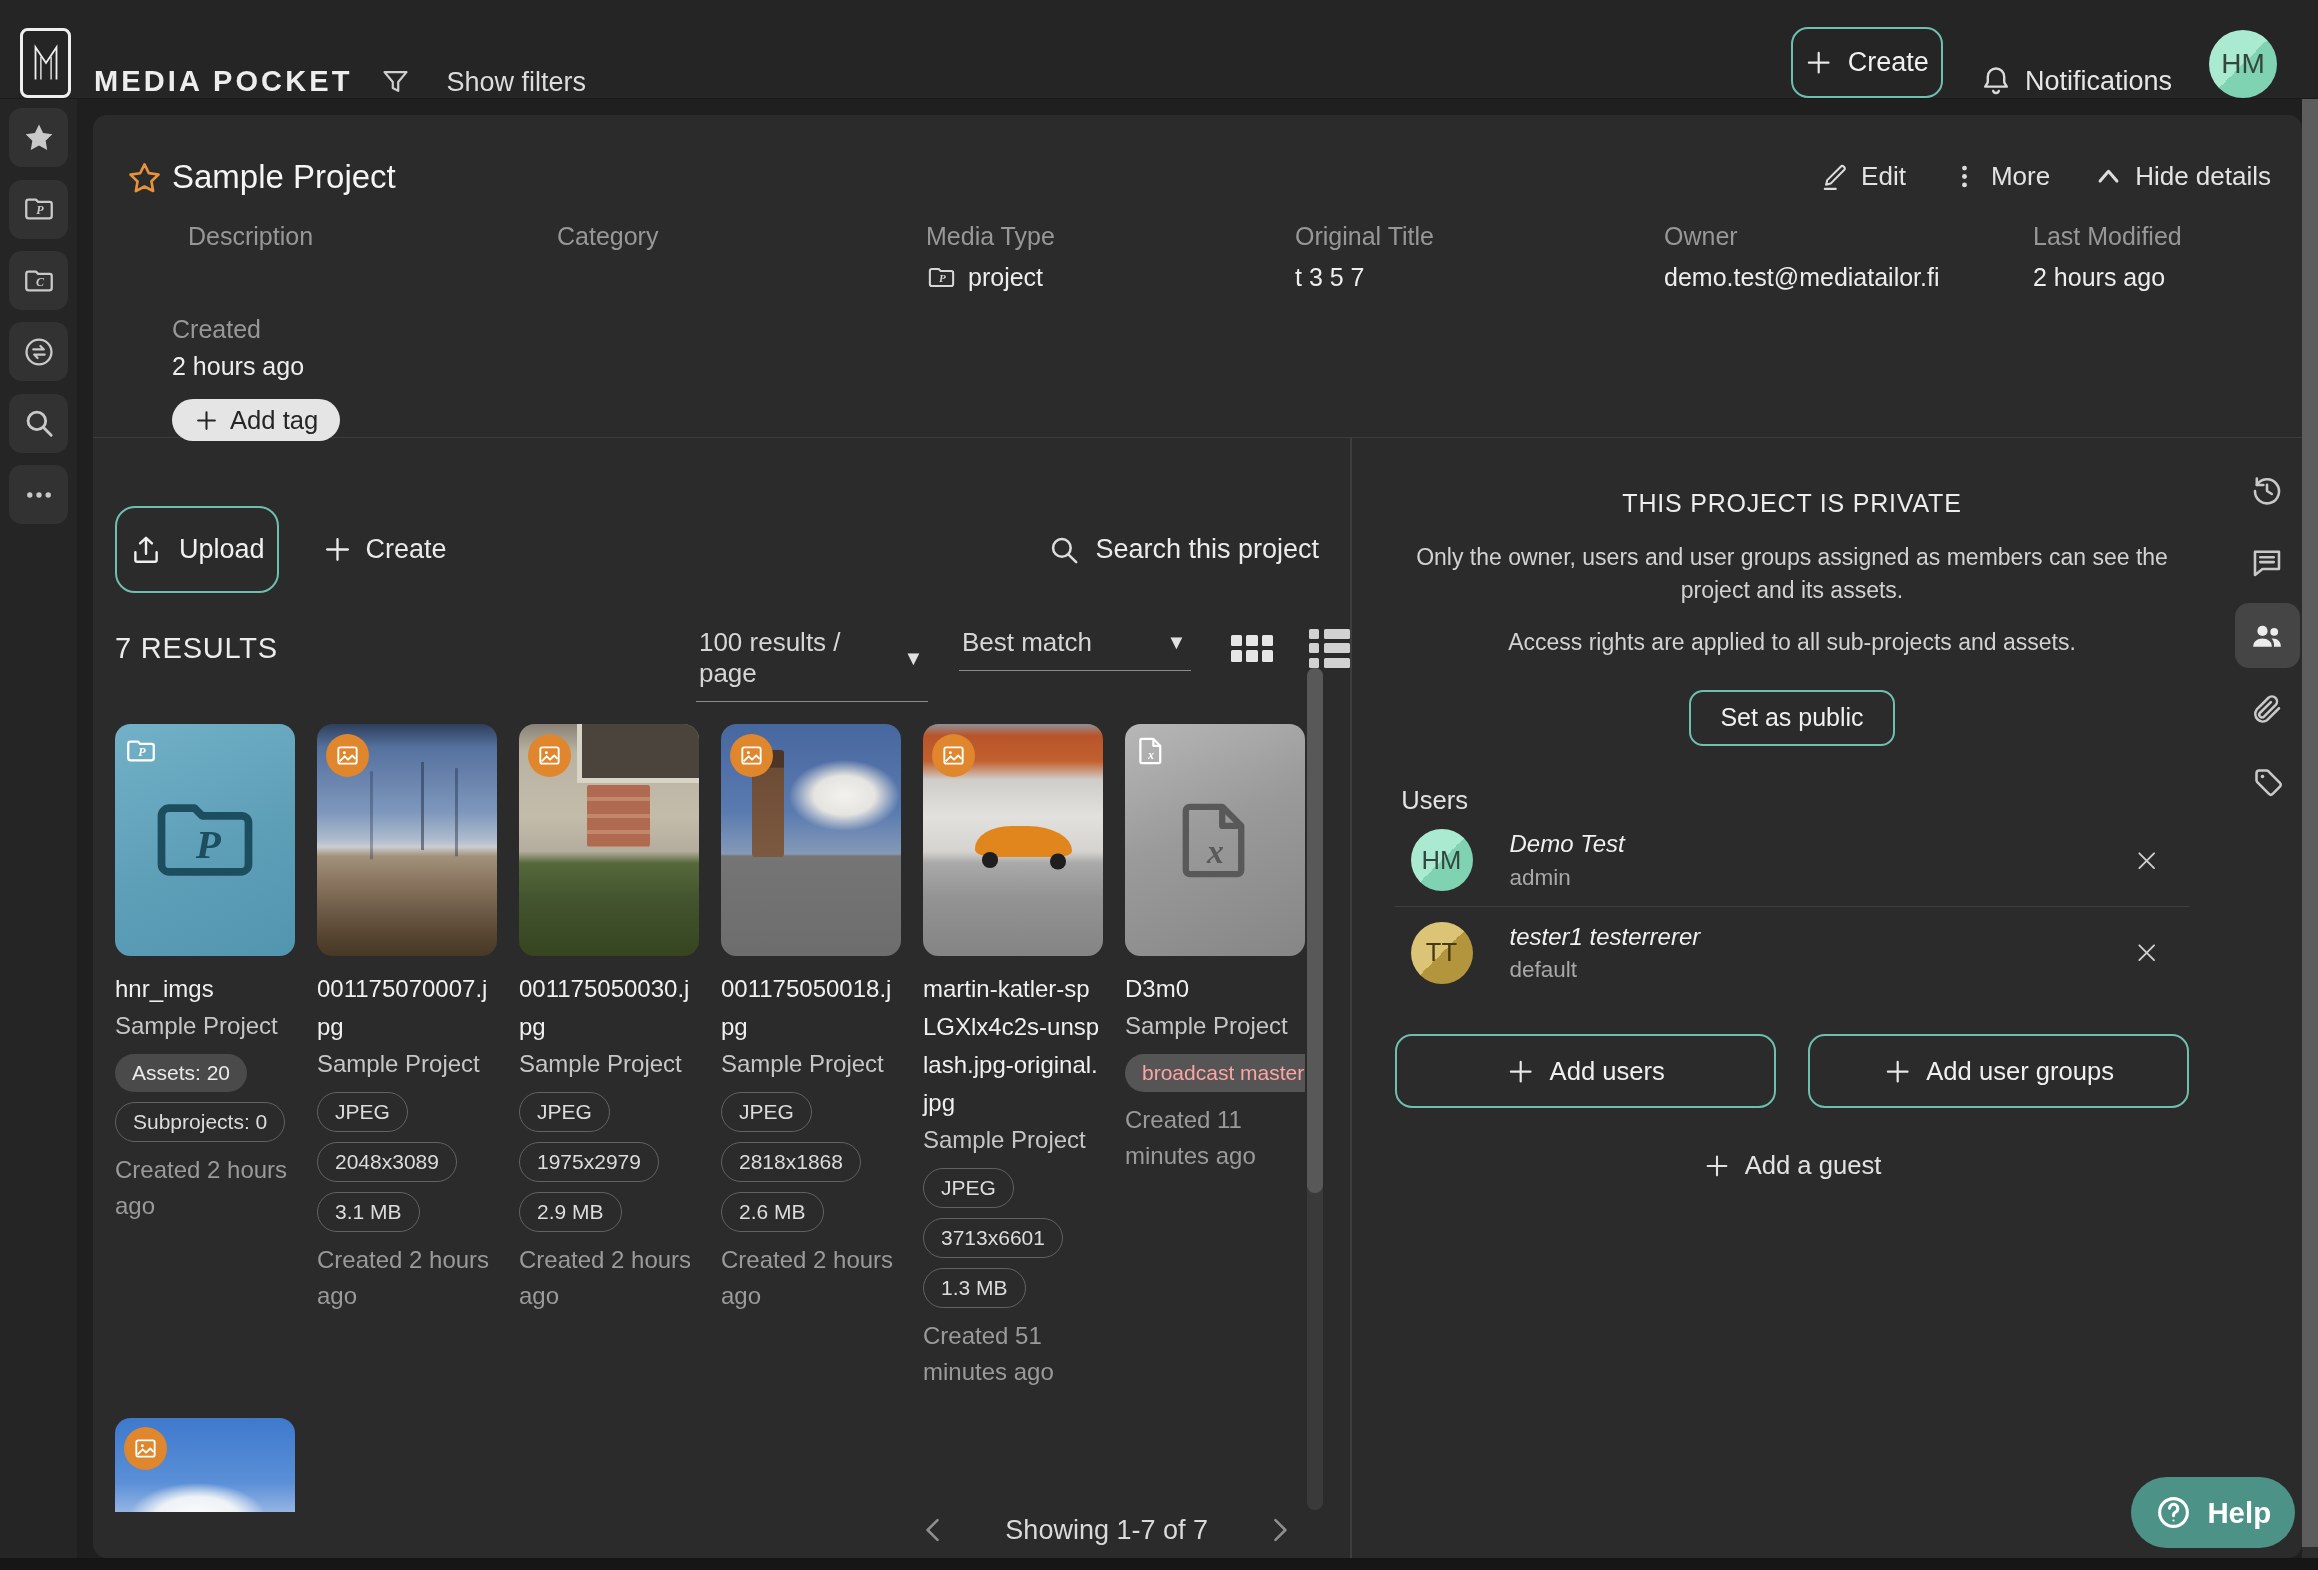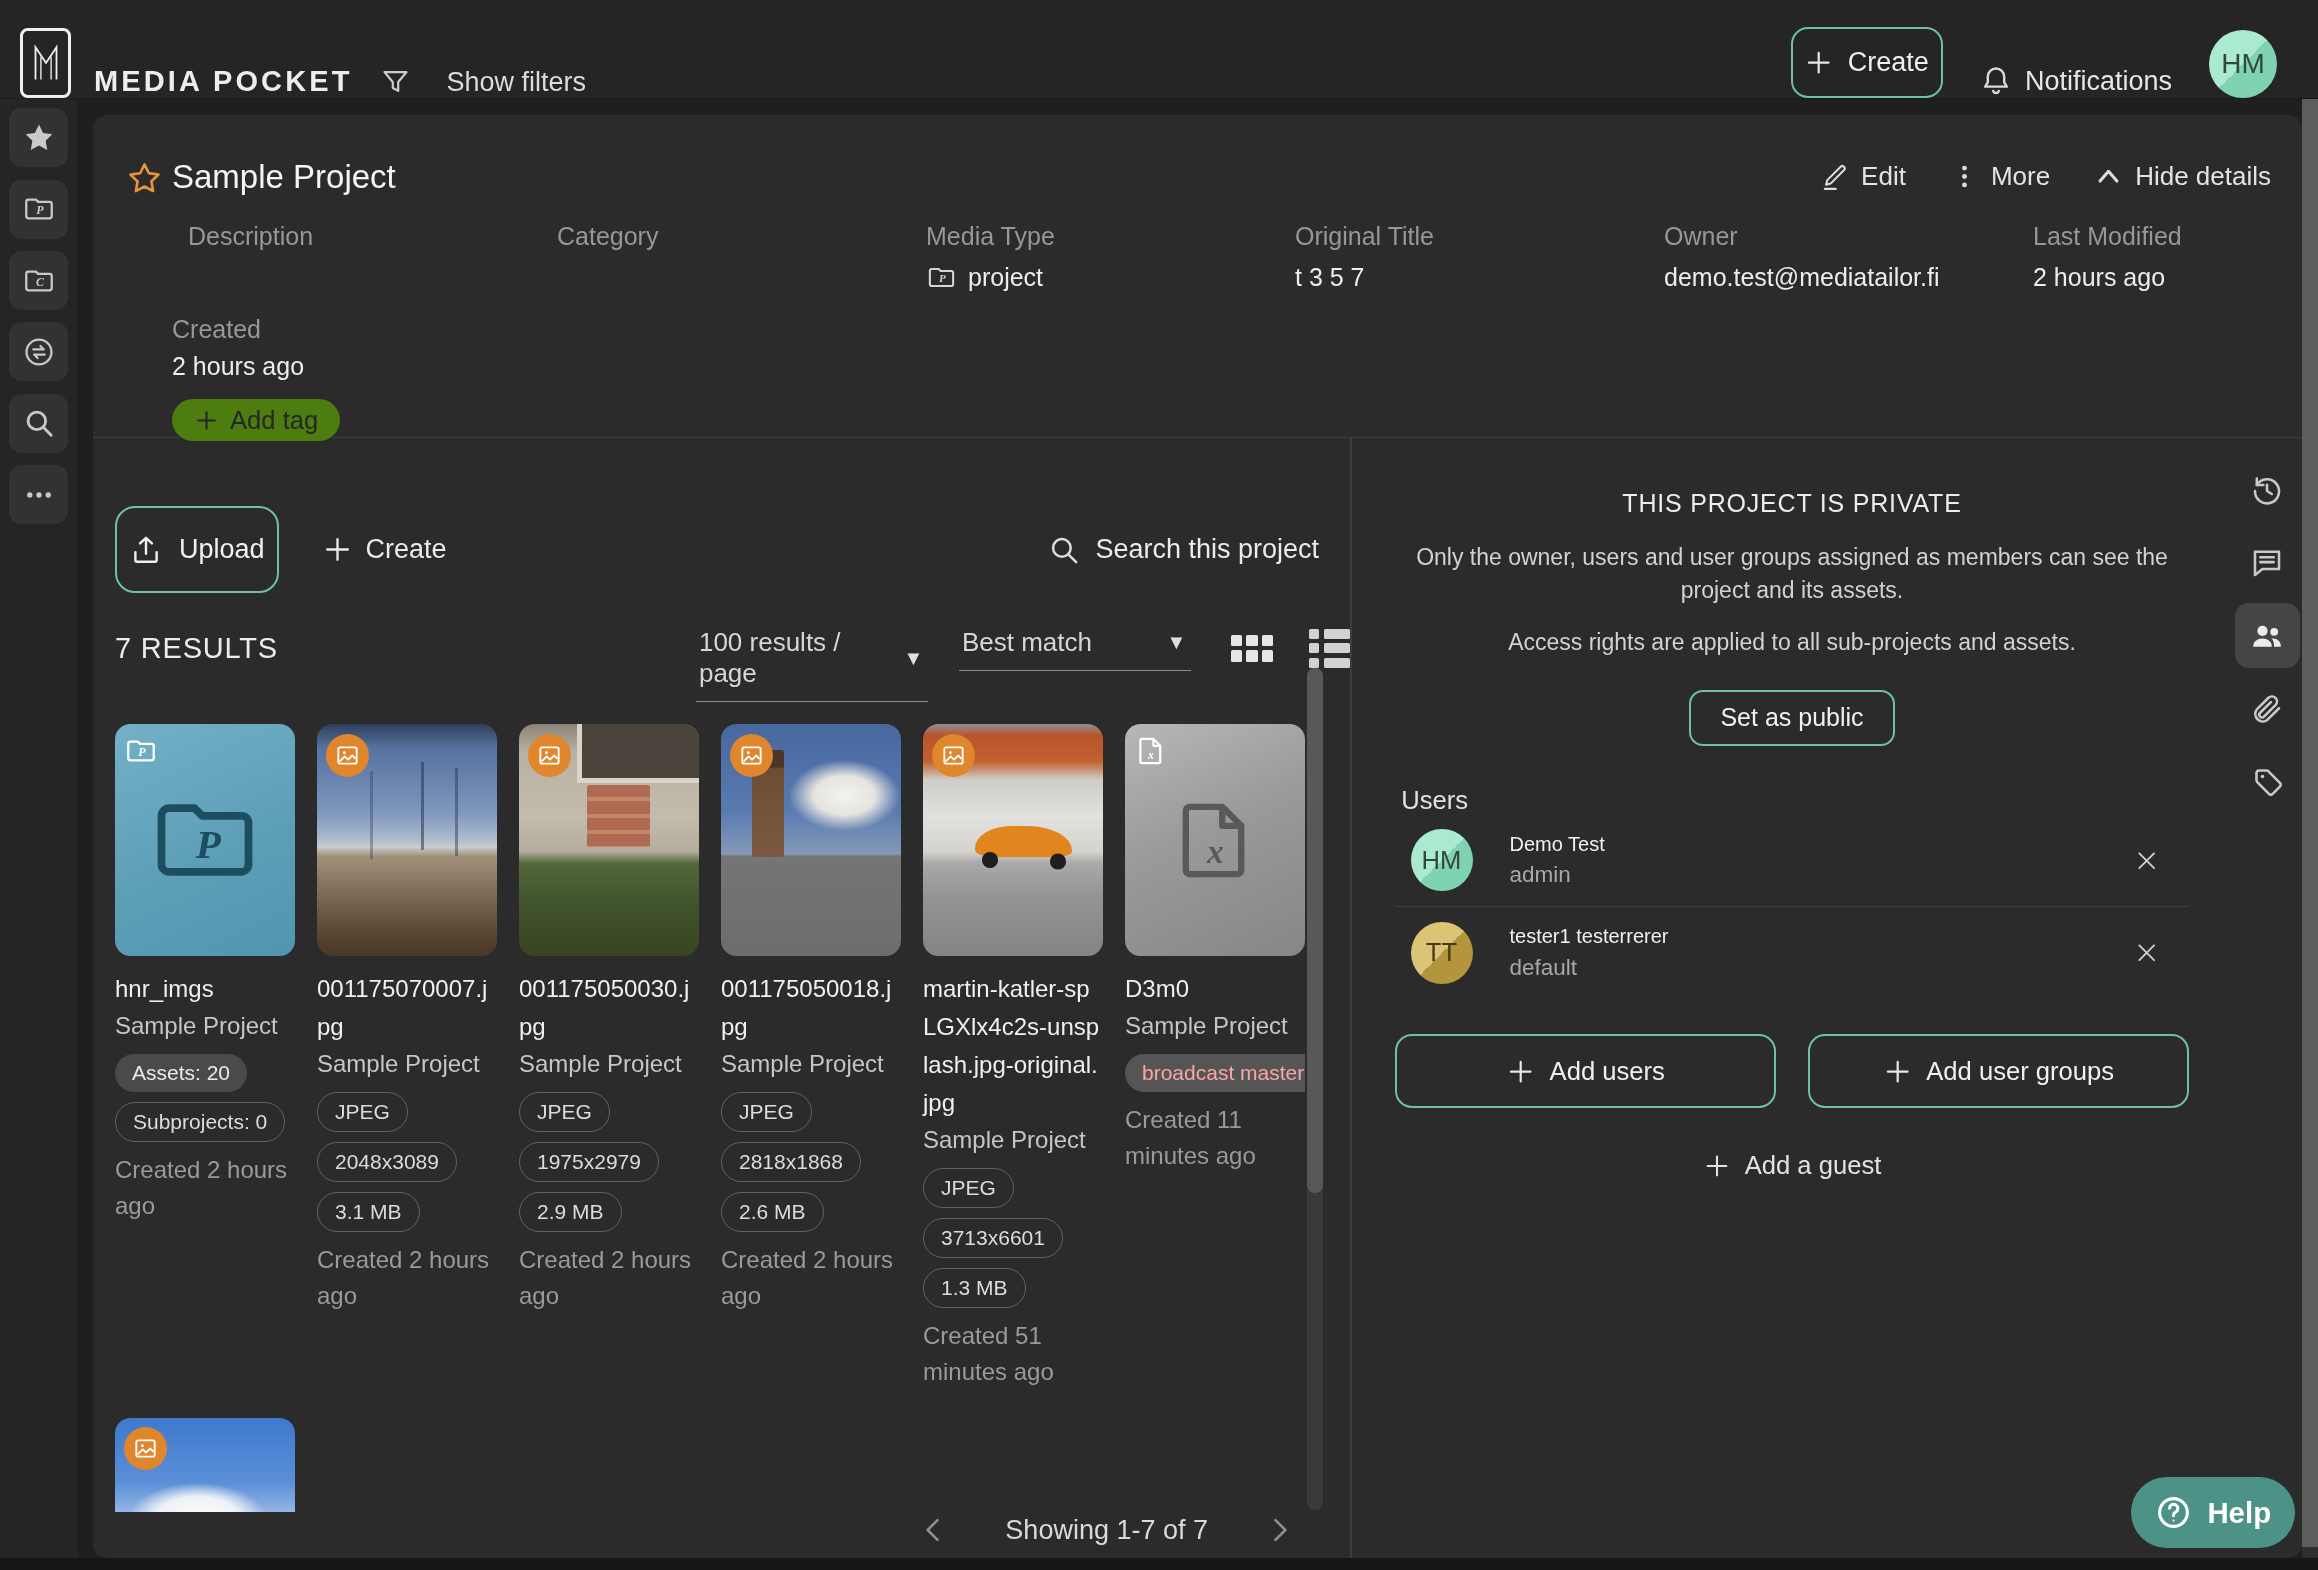--- a/index.html
+++ b/index.html
@@ -59,21 +59,21 @@
   .hdr-act{display:flex;align-items:center;margin-left:43px;}
   .hdr-act .ic{width:31px;height:31px;margin-right:11px;color:#dcdcdc;}
   .fields-row{display:flex;margin-top:26px;margin-left:16px;}
   .field-col{width:369px;flex:none;}
   .f-label{font-size:25px;color:var(--muted);}
   .f-value{font-size:25px;color:#ededed;margin-top:11px;display:flex;align-items:center;min-height:31px;}
   .f-value .ic{width:31px;height:31px;margin-right:11px;color:#d6d6d6;}
   .created-block{margin-top:22px;}
   .created-val{font-size:25px;color:#ededed;margin-top:7.7px;}
   .addtag{margin-top:18.6px;display:inline-flex;align-items:center;height:42px;padding:0 22px;
-    border-radius:21px;background:#4d7c0f;color:#262626;font-size:25.6px;}
+    border-radius:21px;background:#e5e5e5;color:#262626;font-size:25.6px;}
   .addtag .ic{width:25px;height:25px;margin-right:11px;color:#262626;}
 
   
   .content-left{position:absolute;left:0;top:323px;width:1257px;height:1120px;padding:0 0 0 22px;}
   .v-divider{position:absolute;left:1257px;top:323px;width:1.5px;height:1120px;background:var(--divider);}
   .right-info{position:absolute;left:1259px;top:323px;width:880px;height:1120px;padding:0 43px;}
   .right-rail{position:absolute;left:2139px;top:323px;width:70px;height:1120px;
     display:flex;flex-direction:column;align-items:center;padding-top:20px;}
 
   
@@ -171,21 +171,21 @@
   .setpub-wrap{display:flex;justify-content:center;margin-top:31px;}
   .setpub{height:56px;padding:0 29.4px;border-radius:14px;font-size:25px;}
   .users-label{margin-top:40px;margin-left:6.2px;font-size:25.6px;color:#e2e2e2;}
   .user-row{display:flex;align-items:center;height:91px;padding:0 28px 0 15.5px;}
   .user-row + .u-div{height:1.5px;background:#3e3e3e;}
   .u-avatar{width:62px;height:62px;border-radius:50%;flex:none;display:flex;align-items:center;
     justify-content:center;font-size:25.6px;font-weight:500;}
   .u-avatar.mint{background:linear-gradient(135deg,#a9ead0 0%,#a9ead0 50%,#7fd3b2 50%);color:#33473e;}
   .u-avatar.gold{background:linear-gradient(135deg,#dcc476 0%,#dcc476 50%,#b3953d 50%);color:#473a12;}
   .u-texts{margin-left:37px;flex:1;}
-  .u-name{font-size:20px;color:#f0f0f0;}
+  .u-name{font-size:24px;color:#f0f0f0;font-style:italic;}
   .u-role{font-size:22.5px;color:#a8a8a8;margin-top:6.2px;}
   .u-x{width:29.4px;height:29.4px;color:#d0d0d0;}
   .addbtns{display:flex;justify-content:space-between;margin-top:36px;}
   .add-btn{width:381px;height:74px;border-radius:17px;font-size:25.6px;}
   .addguest{display:flex;justify-content:center;align-items:center;margin-top:43px;color:#e2e2e2;font-size:25.6px;}
   .addguest .ic{width:28px;height:28px;margin-right:14px;}
 
   
   .rr-item{width:65px;height:65px;border-radius:14px;display:flex;align-items:center;justify-content:center;
     color:#c9c9c9;margin-bottom:7.7px;}

